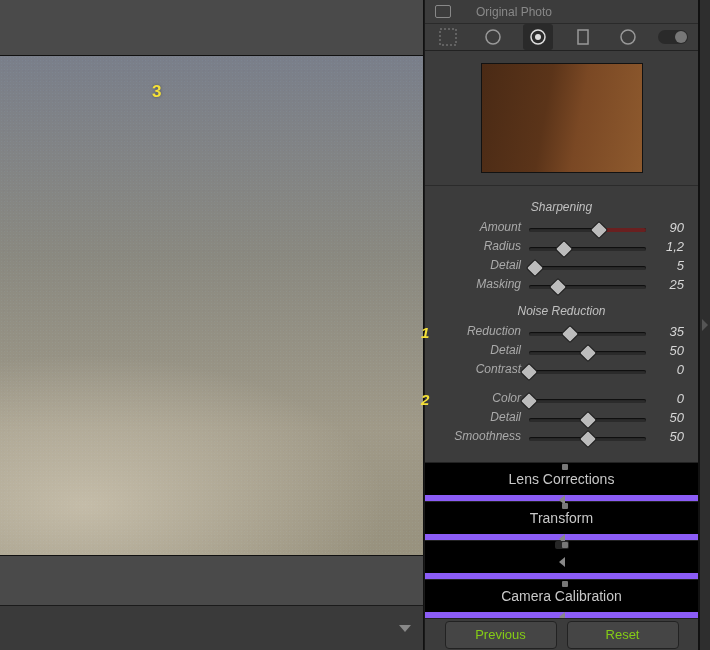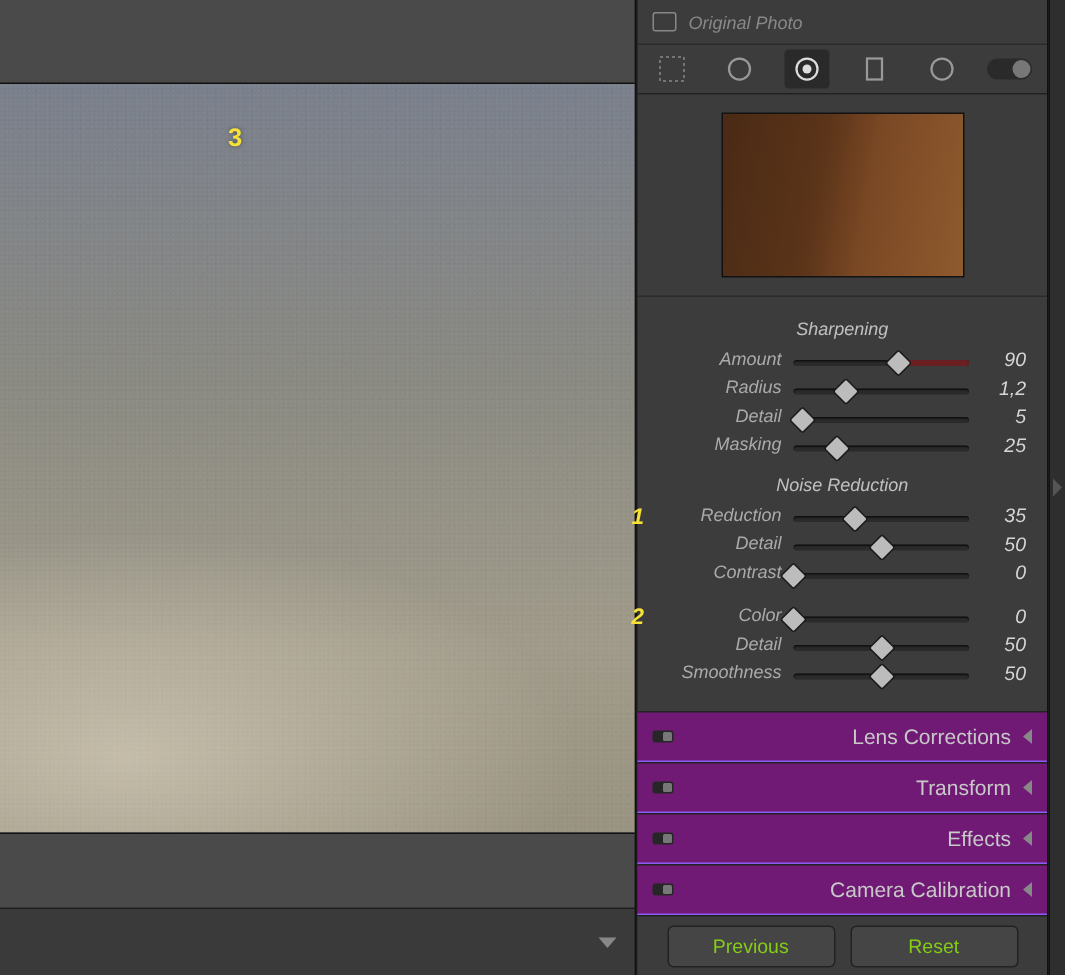--- a/index.html
+++ b/index.html
@@ -14,21 +14,21 @@
     radial-gradient(rgba(140,155,170,.22) 1px,transparent 1px),
     radial-gradient(rgba(110,100,115,.18) 1px,transparent 1px);
     background-size:3px 3px,5px 5px;background-position:0 0,1px 2px;mix-blend-mode:overlay;opacity:.8;}
   .ann{position:absolute;font-weight:bold;font-size:17px;color:#f5e138;text-shadow:0 0 3px rgba(0,0,0,.4);}
   .filmstrip{height:44px;background:#3a3a3a;border-top:1px solid #1b1b1b;display:flex;justify-content:flex-end;align-items:center;padding-right:12px;}
   .triangle-down{width:0;height:0;border-left:6px solid transparent;border-right:6px solid transparent;border-top:7px solid #888;}
   .sidepanel{width:273px;background:#3c3c3c;border-left:1px solid #1a1a1a;border-right:1px solid #111;display:flex;flex-direction:column;}
   .expander{width:10px;background:#2e2e2e;border-left:1px solid #111;display:flex;align-items:center;justify-content:center;}
   .triangle-right{width:0;height:0;border-top:6px solid transparent;border-bottom:6px solid transparent;border-left:6px solid #555;}
   
-  .op-row{height:33px;border-bottom:1px solid #2a2a2a;display:flex;align-items:center;padding:0 10px;gap:8px;color:#888;font-style:italic;}
+  .op-row{height:33px;border-bottom:1px solid #2a2a2a;display:flex;align-items:center;padding:0 10px;gap:25px;color:#888;}
   .op-ico{width:14px;height:11px;border:1px solid #888;border-radius:2px;}
   .tool-row{height:36px;border-bottom:1px solid #222;display:flex;align-items:center;justify-content:space-between;padding:0 10px 0 8px;}
   .tool{width:30px;height:26px;display:flex;align-items:center;justify-content:center;color:#999;}
   .tool.active{background:#2a2a2a;border-radius:3px;color:#ddd;}
   .tool svg{display:block;}
   .switch{width:34px;height:14px;border-radius:7px;background:#2a2a2a;position:relative;}
   .switch::after{content:"";position:absolute;right:1px;top:1px;width:12px;height:12px;border-radius:50%;background:#777;}
   
   .preview-wrap{padding:12px 0;display:flex;justify-content:center;border-bottom:1px solid #2b2b2b;}
   .preview{width:160px;height:108px;background:linear-gradient(100deg,#4a2a15 0%,#5b3419 40%,#7a4824 60%,#8e5a2e 100%);border:1px solid #121212;}
@@ -39,21 +39,21 @@
   .sl-label{width:82px;text-align:right;color:#aaa;font-size:12px;}
   .sl-track-wrap{flex:1;margin:0 8px;position:relative;height:19px;display:flex;align-items:center;}
   .sl-track{height:4px;width:100%;background:#2b2b2b;border-radius:2px;box-shadow:inset 0 1px 1px rgba(0,0,0,.7);position:relative;}
   .sl-track .redzone{position:absolute;right:0;top:0;bottom:0;background:#6a2020;border-radius:0 2px 2px 0;}
   .sl-thumb{position:absolute;top:50%;width:11px;height:11px;background:#bcbcbc;border:1px solid #1b1b1b;border-radius:2px;transform:translate(-50%,-50%) rotate(45deg);}
   .sl-val{width:30px;text-align:right;color:#d6d6d6;font-size:13px;}
   .marker{position:absolute;left:-18px;font-weight:bold;font-size:15px;color:#f5e138;}
   .gap{height:10px;}
   .open-panel{flex:0;font-style:italic;}
   
-  .closed{height:32px;border-top:1px solid #222;border-bottom:1px solid #8b5cf6;background:#701a75;display:flex;align-items:center;padding:0 10px;gap:8px;}
+  .closed{height:32px;border-top:1px solid #222;border-bottom:6px solid #8b5cf6;background:#000000;display:flex;align-items:center;padding:0 10px;gap:8px;flex-direction:column;}
   .closed .toggle{width:14px;height:8px;background:#262626;border-radius:2px;position:relative;}
   .closed .toggle::after{content:"";position:absolute;right:1px;top:1px;width:6px;height:6px;border-radius:1px;background:#777;}
   .closed .name{flex:1;text-align:right;color:#c8c8c8;font-size:14px;}
   .tri-left{width:0;height:0;border-top:5px solid transparent;border-bottom:5px solid transparent;border-right:6px solid #888;}
   .spacer{flex:1;}
   
   .btn-row{height:44px;display:flex;align-items:center;justify-content:center;gap:10px;background:#3c3c3c;border-top:1px solid #222;}
   .btn{width:110px;height:26px;background:#454545;border:1px solid #222;border-radius:4px;color:#84cc16;font-size:13px;display:flex;align-items:center;justify-content:center;cursor:pointer;}
 </style>
 </head>
@@ -216,21 +216,20 @@
           <span class="name">Lens Corrections</span>
           <span class="tri-left"></span>
         </div>
         <div class="closed">
           <span class="toggle"></span>
           <span class="name">Transform</span>
           <span class="tri-left"></span>
         </div>
         <div class="closed">
           <span class="toggle"></span>
-          <span class="name">Effects</span>
           <span class="tri-left"></span>
         </div>
         <div class="closed">
           <span class="toggle"></span>
           <span class="name">Camera Calibration</span>
           <span class="tri-left"></span>
         </div>
       </div>
 
     <div class="btn-row">

